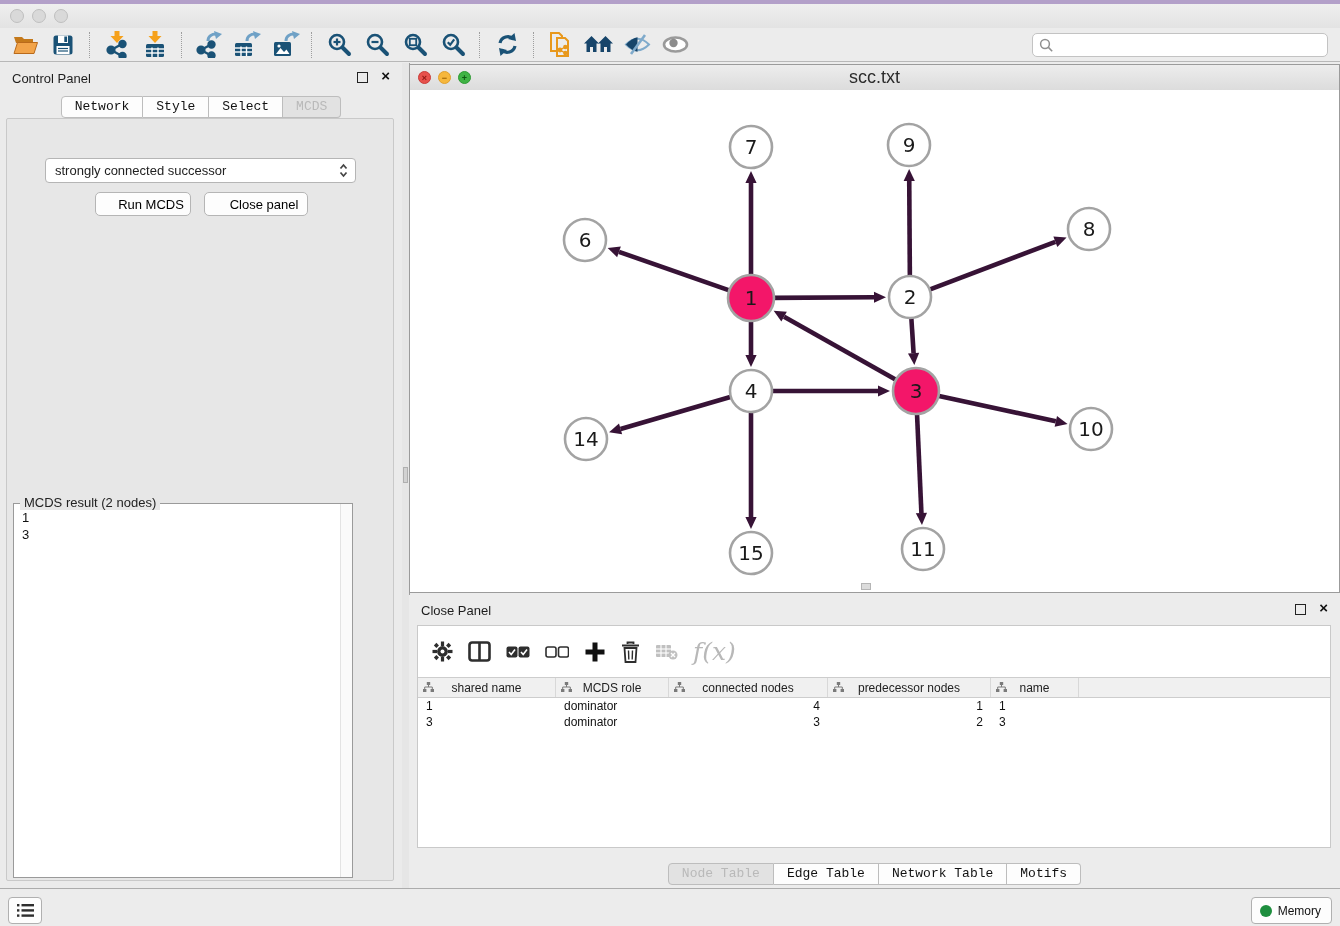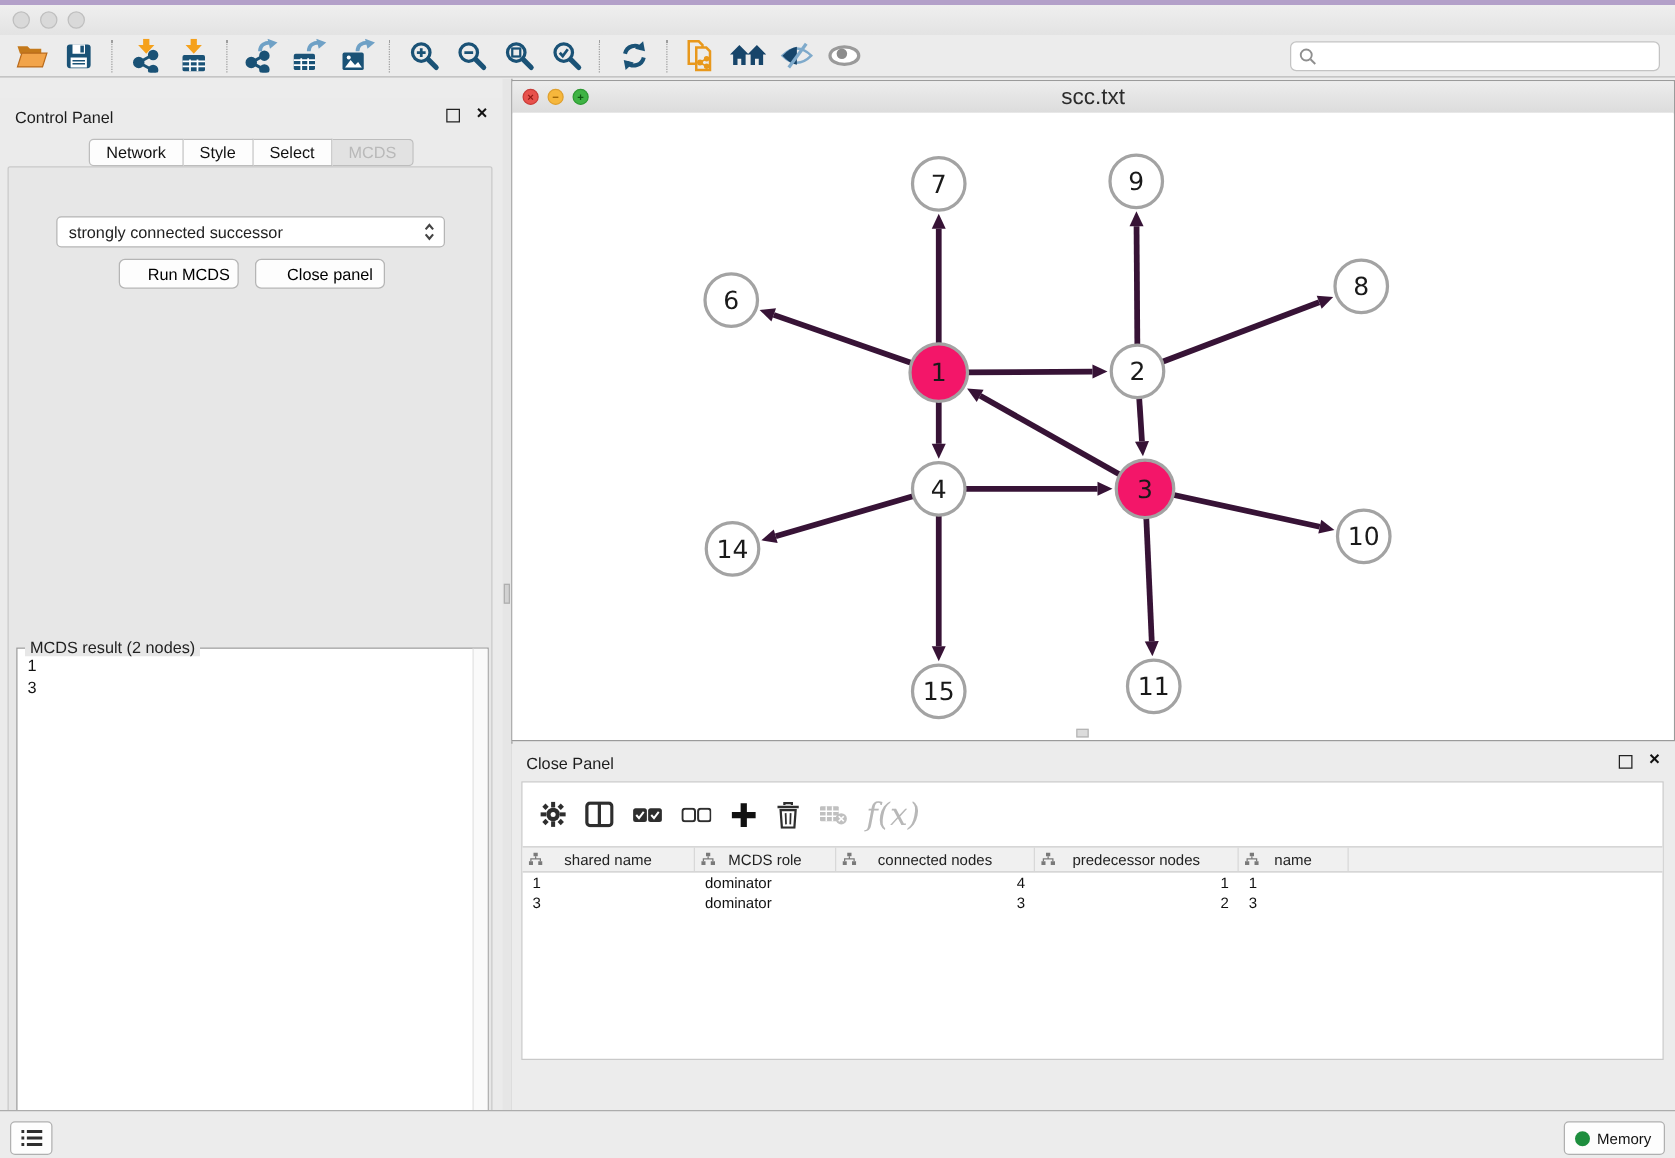--- a/index.html
+++ b/index.html
@@ -18,42 +18,42 @@
 
   .toolbar{left:0;top:28px;width:1340px;height:34px;background:#ECECEC;
            border-bottom:1px solid #B8B8B8;display:flex;align-items:center;padding-left:6px;box-sizing:border-box;}
   .tbtn{width:38px;height:30px;display:flex;align-items:center;justify-content:center;flex:0 0 auto;}
   .tsep{width:1px;height:26px;border-left:1px dotted #9E9E9E;margin:0 7px;flex:0 0 auto;}
   .searchbox{position:absolute;right:12px;top:33px;width:288px;height:22px;background:#fff;
              border:1px solid #C3C3C3;border-radius:5px;display:flex;align-items:center;padding-left:6px;}
   .searchbox input{border:none;outline:none;flex:1;font-size:12px;background:transparent;margin-left:4px;}
 
   
-  .cpanel{left:0;top:63px;width:402px;height:825px;background:#EBEBEB;margin-top:15px;}
+  .cpanel{left:0;top:63px;width:402px;height:825px;background:#EBEBEB;}
   .phead{height:30px;display:flex;align-items:center;font-size:13px;color:#1d1d1d;padding:0 12px;position:relative;}
   .phead .float-ic{position:absolute;right:34px;top:9px;width:9px;height:9px;border:1.5px solid #222;}
   .phead .close-ic{position:absolute;right:12px;top:4px;font-size:15px;font-weight:bold;color:#111;}
   .cp-tabs{position:absolute;left:0;top:33px;width:402px;display:flex;justify-content:center;}
   .tab{height:20px;line-height:20px;padding:0 13px;font-size:13px;background:#FDFDFD;
-       border:1px solid #BDBDBD;border-left:none;color:#111;}
+       border:1px solid #BDBDBD;border-left:none;color:#111;font-family:Liberation Mono, monospace;}
   .tab:first-child{border-left:1px solid #BDBDBD;border-radius:4px 0 0 4px;}
   .tab:last-child{border-radius:0 4px 4px 0;}
   .tab.active{background:#E2E2E2;color:#B9B9B9;}
   .cp-body{position:absolute;left:6px;top:55px;width:388px;height:763px;background:#E7E7E7;
            border:1px solid #C9C9C9;border-radius:2px;box-sizing:border-box;}
   .opt-label{position:absolute;left:0;top:18px;width:100%;text-align:center;font-size:13px;color:#000;}
   .cp-select{position:absolute;left:38px;top:39px;width:311px;height:25px;background:#fff;
              border:1px solid #B5B5B5;border-radius:4px;box-sizing:border-box;
              display:flex;align-items:center;font-size:13px;padding-left:9px;}
   .cp-select .stepper{margin-left:auto;margin-right:7px;}
   .btn{position:absolute;height:24px;background:#FDFDFD;border:1px solid #B5B5B5;border-radius:5px;
        font-size:13px;display:flex;align-items:center;justify-content:center;box-sizing:border-box;color:#000;padding-left:16px;}
   .btn-run{left:88px;top:73px;width:96px;}
   .btn-close{left:197px;top:73px;width:104px;}
-  .resultwrap{position:absolute;left:6px;top:376px;width:378px;height:383px;}
+  .resultwrap{position:absolute;left:6px;top:376px;width:340px;height:383px;}
   .rw-border{position:absolute;left:0;top:8px;right:0;bottom:0;border:1px solid #9A9A9A;background:#fff;}
   .rw-legend{position:absolute;left:7px;top:0;background:#E7E7E7;padding:0 4px;font-size:13px;z-index:2;}
   .rw-scroll{position:absolute;top:0;right:0;width:11px;bottom:0;background:#FAFAFA;border-left:1px solid #E3E3E3;}
   .rw-lines{position:absolute;left:8px;top:5px;font-size:13px;line-height:17px;color:#111;}
 
   
   .vdivider{left:402px;top:63px;width:7px;height:825px;background:#E6E6E6;border-right:1px solid #9E9E9E;}
   .vgrip{position:absolute;left:1px;top:404px;width:5px;height:16px;background:#D2D2D2;border:1px solid #AFAFAF;box-sizing:border-box;}
 
   
@@ -508,20 +508,26 @@
         </div>
         <div class="t-row">
           <div class="t-cell" style="width: 138px;">3</div>
           <div class="t-cell" style="width: 113px;">dominator</div>
           <div class="t-cell right" style="width: 159px;">3</div>
           <div class="t-cell right" style="width: 163px;">2</div>
           <div class="t-cell" style="width: 88px;">3</div>
         </div>
       </div>
   </div>
+  <div class="bottom-tabs" id="bottom-tabs">
+      <div class="tab active">Node Table</div>
+      <div class="tab">Edge Table</div>
+      <div class="tab">Network Table</div>
+      <div class="tab">Motifs</div>
+    </div>
 </div>
 
 <div class="abs statusbar">
   <div class="sb-left">
     <svg width="17" height="13" viewBox="0 0 17 13">
       <g fill="#2E2E2E">
         <rect x="0" y="0" width="2.4" height="2.4"></rect>
           <rect x="0" y="5.2" width="2.4" height="2.4"></rect>
           <rect x="0" y="10.4" width="2.4" height="2.4"></rect>
         <rect x="4.5" y="0" width="12.5" height="2.4"></rect>

